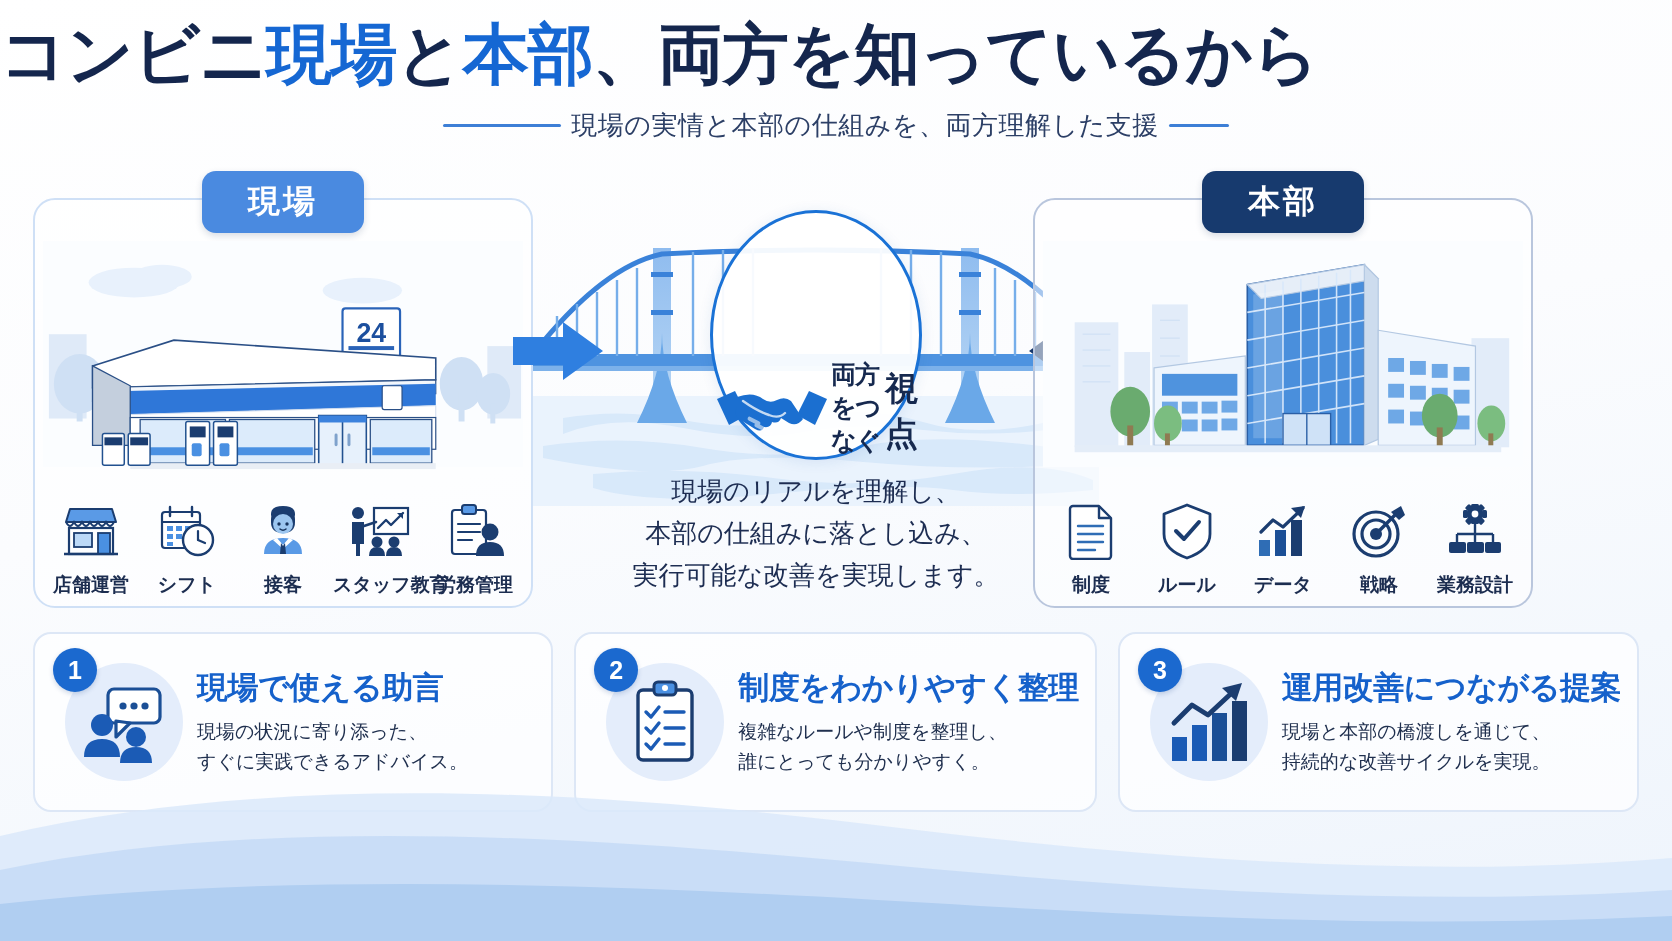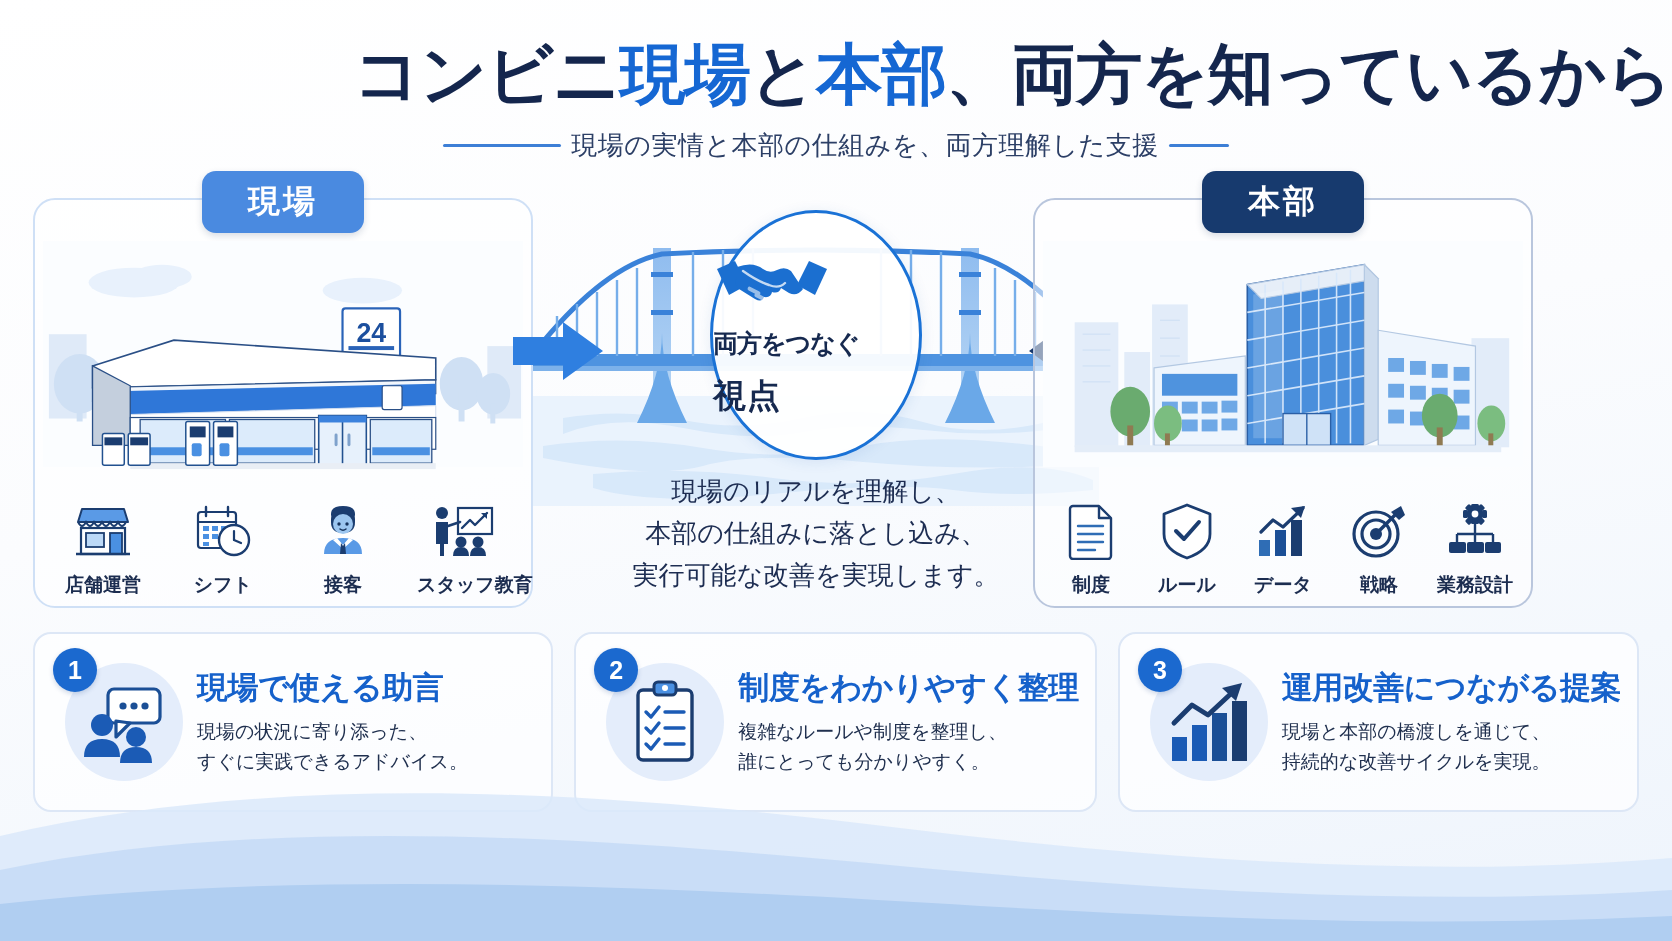--- a/index.html
+++ b/index.html
@@ -11,21 +11,21 @@
   body {
     position: relative;
     background: linear-gradient(170deg, #ffffff 0%, #fbfcfe 45%, #f4f8fd 75%, #eef4fc 100%);
   }
 
   
   .wave-wrap { position:absolute; left:0; bottom:0; width:1672px; height:175px; overflow:hidden; pointer-events:none; }
   .wave-wrap svg { display:block; width:1672px; height:175px; }
 
   
-  .header { position:absolute; top:0; left:0; width:1672px; text-align:right; padding-top:38px; }
+  .header { position:absolute; top:0; left:0; width:1672px; text-align:left; padding-top:18px; }
   .title {
     font-size: 66px; font-weight: 800; letter-spacing: -1px;
     color: #14264d; line-height: 1.12; white-space: nowrap;
   }
   .title .hl { color:#1567d3; }
   .subtitle-row {
     display:flex; align-items:center; justify-content:center;
     gap:10px; margin-top:16px;
   }
   .sub-rule { height:3px; width:118px; background:#3d7fd6; border-radius:2px; }
@@ -69,21 +69,21 @@
 
   .arrow { position:absolute; top:114px; }
   .arrow svg { display:block; }
   .arrow-right { left:-20px; }
   .arrow-left  { right:-20px; }
 
   .hub {
     position:absolute; left:50%; top:4px; transform:translateX(-50%);
     width:212px; height:250px; border-radius:50%;
     background:rgba(255,255,255,0.94); border:3px solid #1a72d6;
-    display:flex; flex-direction:column; align-items:flex-start; justify-content:center;
+    display:flex; align-items:flex-end; justify-content:center;
     box-shadow:0 2px 14px rgba(30,90,170,0.10);
   }
   .hub .hand { margin-bottom:6px; }
   .hub .l1 { font-size:25px; font-weight:700; color:#16294f; letter-spacing:-1px; }
   .hub .l2 { font-size:33px; font-weight:800; color:#16294f; margin-top:14px; letter-spacing:1px; }
 
   .center-note {
     position:absolute; left:0; top:264px; width:566px; text-align:center;
     font-size:26px; line-height:1.62; color:#1d2d52;
   }
@@ -265,20 +265,36 @@
           <circle cx="12" cy="11" r="6" fill="#1b3d70"></circle>
           <path d="M6 20 h12 v22 h-4 v12 h-4 v-12 h-4z" fill="#1b3d70"></path>
           <line x1="18" y1="24" x2="30" y2="20" stroke="#1b3d70" stroke-width="2.6" stroke-linecap="round"></line>
           <circle cx="31" cy="40" r="5.5" fill="#1b3d70"></circle>
           <path d="M23 54 q0-9 8-9 t8 9z" fill="#1b3d70"></path>
           <circle cx="48" cy="40" r="5.5" fill="#1b3d70"></circle>
           <path d="M40 54 q0-9 8-9 t8 9z" fill="#1b3d70"></path>
         </svg>
       </div>
       <div class="lbl">スタッフ教育</div>
+    </div>
+    <div class="icon-cell">
+      <div class="glyph">
+        <svg width="62" height="58" viewBox="0 0 62 58">
+          <rect x="8" y="8" width="34" height="44" rx="3" fill="#fff" stroke="#1b3d70" stroke-width="2.2"></rect>
+          <rect x="18" y="3" width="14" height="9" rx="2.5" fill="#5a9ae6" stroke="#1b3d70" stroke-width="2"></rect>
+          <g stroke="#1b3d70" stroke-width="2.2" stroke-linecap="round">
+            <line x1="14" y1="22" x2="36" y2="22"></line>
+            <line x1="14" y1="30" x2="36" y2="30"></line>
+            <line x1="14" y1="38" x2="28" y2="38"></line>
+          </g>
+          <circle cx="46" cy="30" r="8.5" fill="#1b3d70"></circle>
+          <path d="M32 54 q0-14 14-14 t14 14z" fill="#1b3d70"></path>
+        </svg>
+      </div>
+      <div class="lbl">労務管理</div>
     </div>
   </div>
 </div>
 
 <div class="center">
   <div class="bridge-layer">
     <svg width="566" height="300" viewBox="0 0 566 300">
       <defs>
         <linearGradient id="bg" x1="0" y1="0" x2="0" y2="1">
           <stop offset="0%" stop-color="#8fbcef"></stop>

